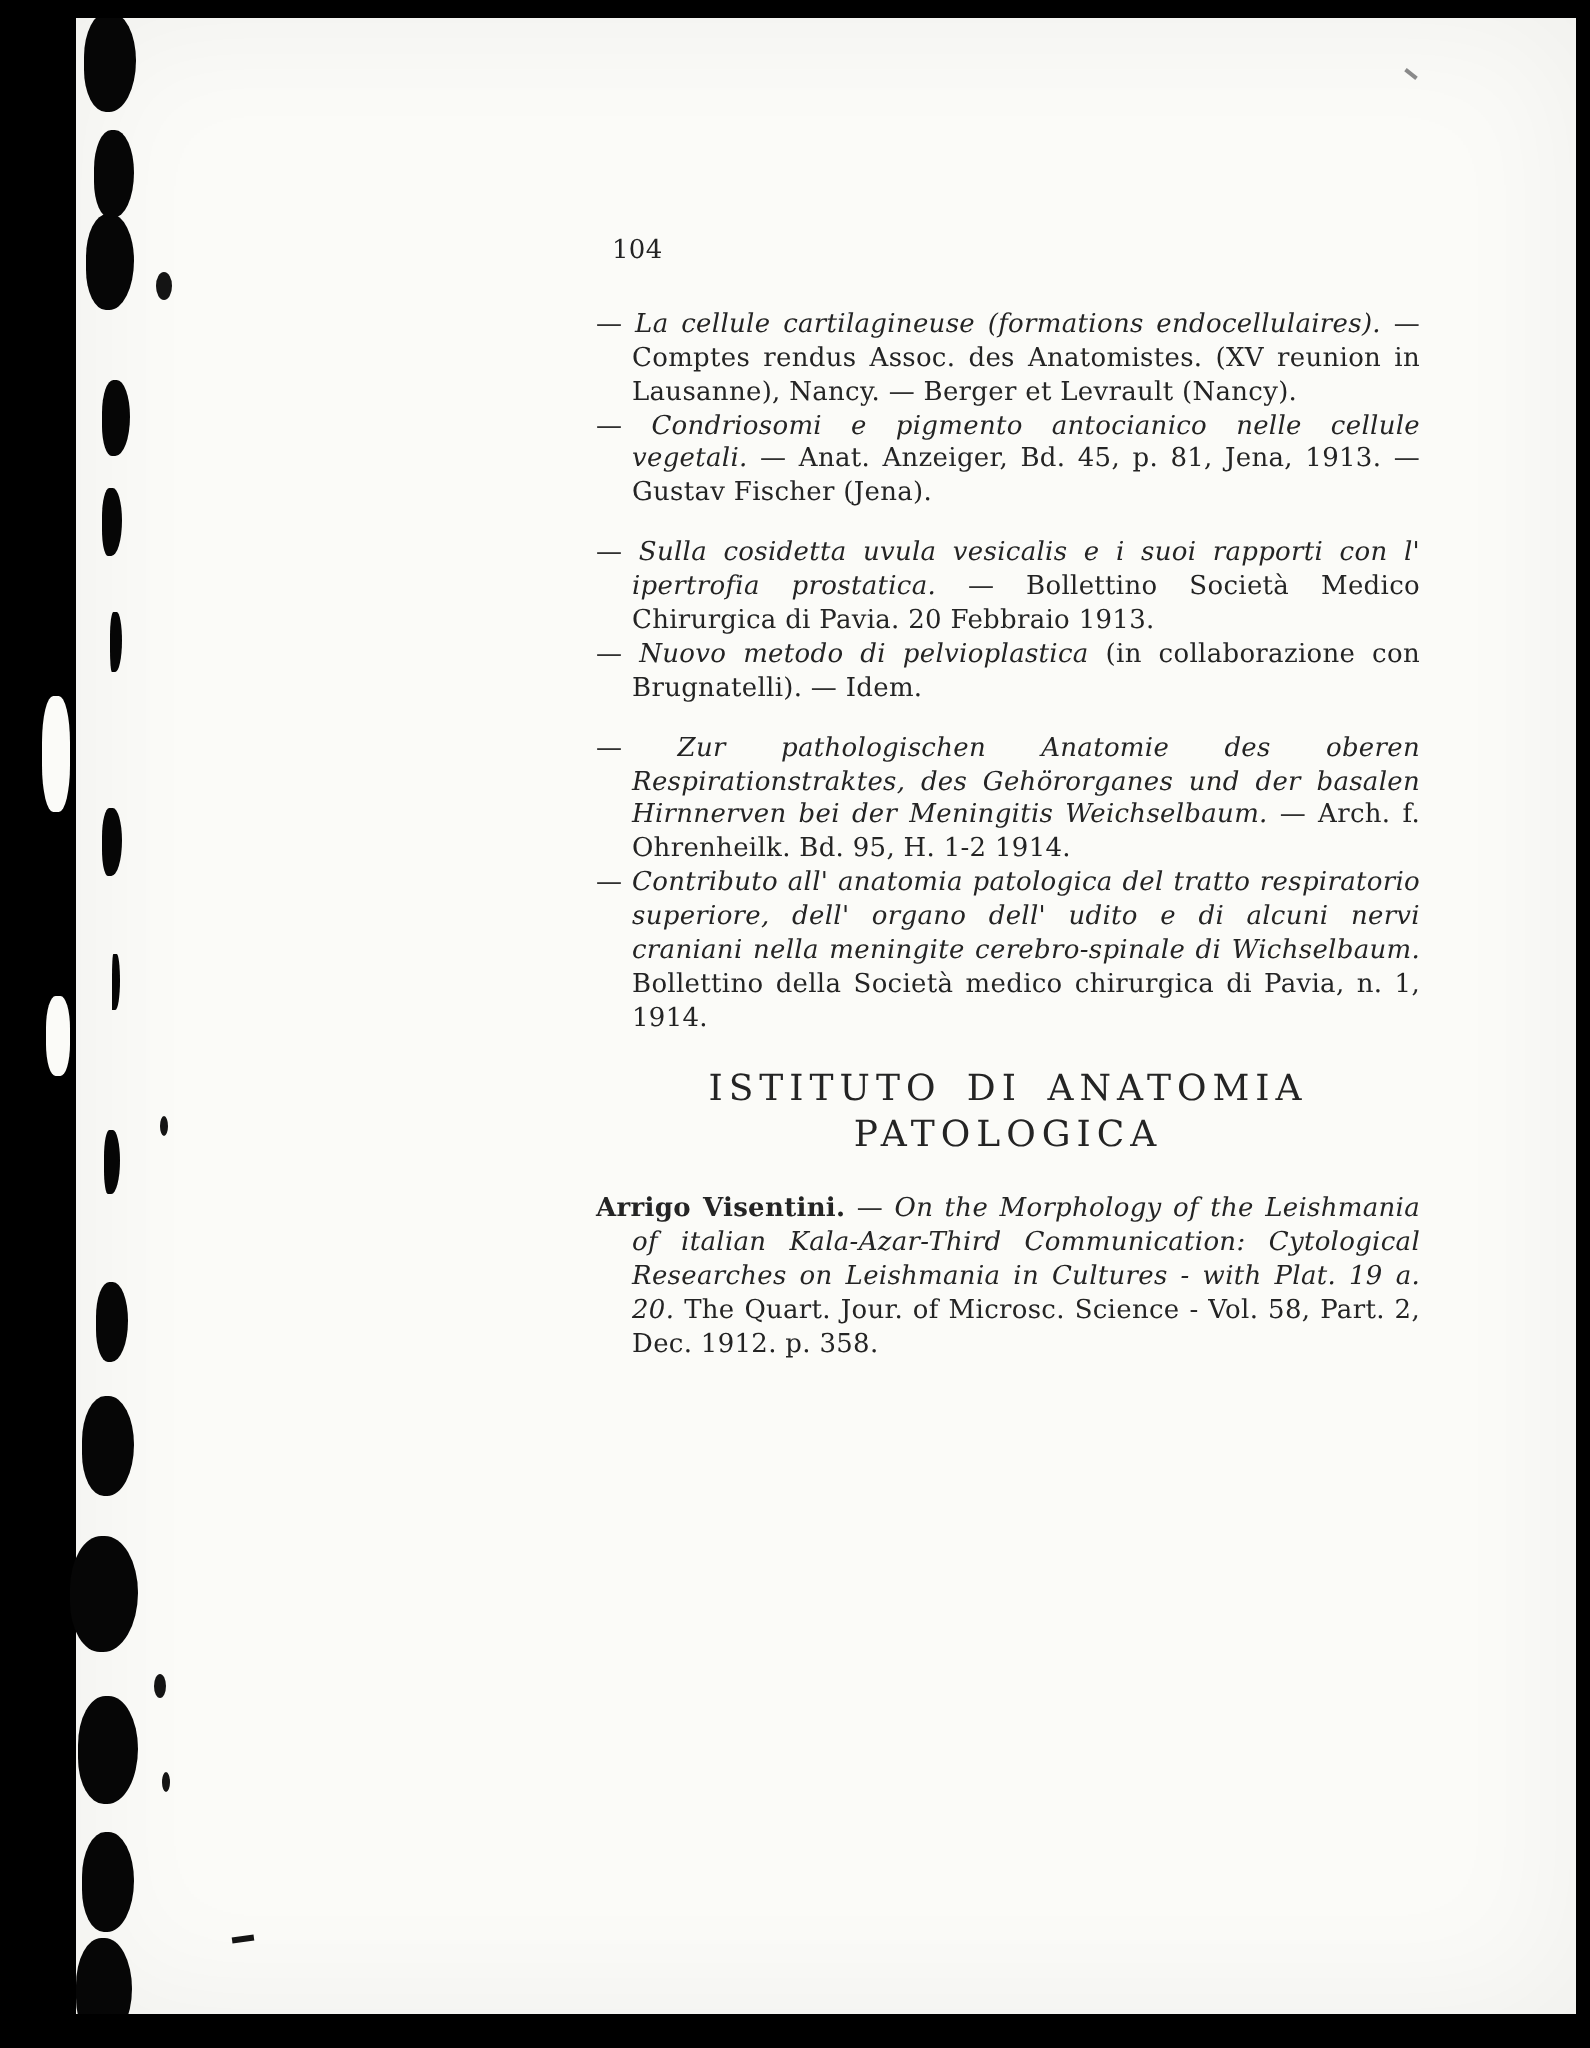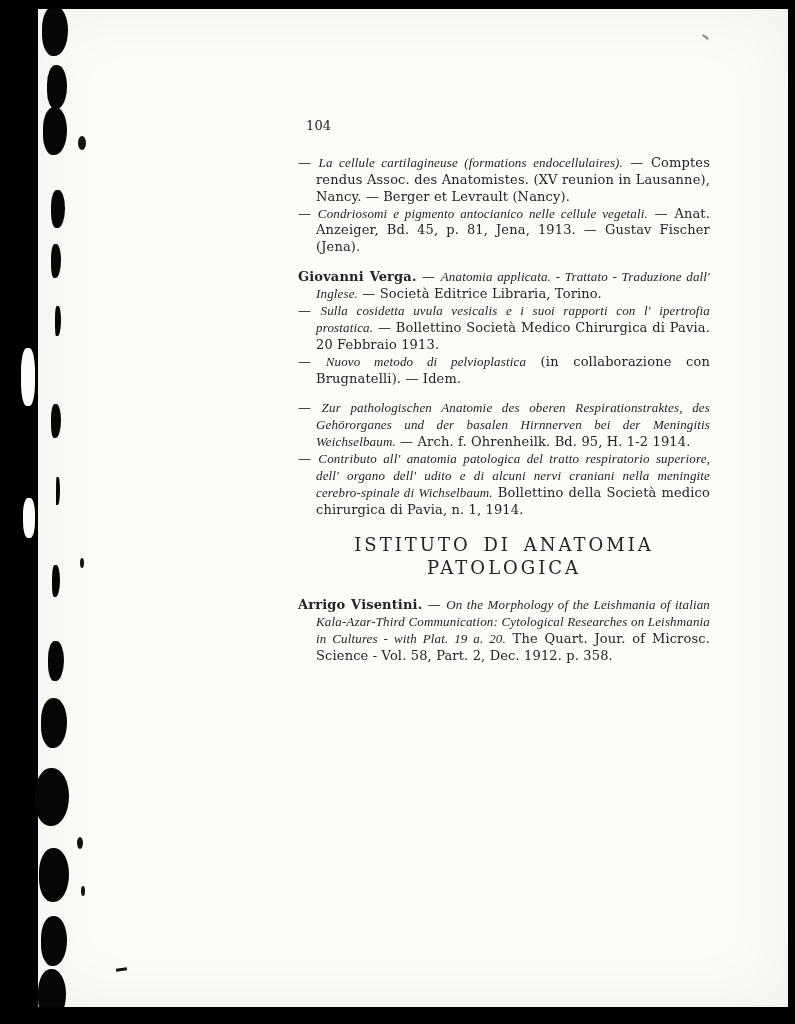--- a/index.html
+++ b/index.html
@@ -107,21 +107,21 @@
     margin-bottom: 20px;
     font-size: 13px;
   }
   .entry-group { margin-bottom: 13px; }
   .entry {
     padding-left: 18px;
     text-indent: -18px;
     text-align: justify;
   }
   .seg-bold { font-weight: bold; }
-  .seg-italic { font-style: italic; font-family: Liberation Serif, serif; }
+  .seg-italic { font-style: italic; }
   .section-heading {
     text-align: center;
     font-size: 18px;
     letter-spacing: 3px;
     word-spacing: 4px;
     margin: 14px 0 18px 0;
     text-indent: 0;
     color: var(--ink);
   }
 </style>
@@ -132,21 +132,20 @@
 
   <div class="page">
     <div class="text-column">
       <div class="page-number">104</div>
       <div>
           <div class="entry-group">
             <p class="entry"><span class="seg-plain">— </span><span class="seg-italic">La cellule cartilagineuse (formations endocellulaires).</span><span class="seg-plain"> — Comptes rendus Assoc. des Anatomistes. (XV reunion in Lausanne), Nancy. — Berger et Levrault (Nancy).</span></p>
             <p class="entry"><span class="seg-plain">— </span><span class="seg-italic">Condriosomi e pigmento antocianico nelle cellule vegetali.</span><span class="seg-plain"> — Anat. Anzeiger, Bd. 45, p. 81, Jena, 1913. — Gustav Fischer (Jena).</span></p>
           </div>
           <div class="entry-group">
-            <p class="entry"><span class="seg-bold">Giovanni Verga.</span><span class="seg-plain"> — </span><span class="seg-italic">Anatomia applicata. - Trattato - Traduzione dall' Inglese.</span><span class="seg-plain"> — Società Editrice Libraria, Torino.</span></p>
             <p class="entry"><span class="seg-plain">— </span><span class="seg-italic">Sulla cosidetta uvula vesicalis e i suoi rapporti con l' ipertrofia prostatica.</span><span class="seg-plain"> — Bollettino Società Medico Chirurgica di Pavia. 20 Febbraio 1913.</span></p>
             <p class="entry"><span class="seg-plain">— </span><span class="seg-italic">Nuovo metodo di pelvioplastica</span><span class="seg-plain"> (in collaborazione con Brugnatelli). — Idem.</span></p>
           </div>
           <div class="entry-group">
             <p class="entry"><span class="seg-plain">— </span><span class="seg-italic">Zur pathologischen Anatomie des oberen Respirationstraktes, des Gehörorganes und der basalen Hirnnerven bei der Meningitis Weichselbaum.</span><span class="seg-plain"> — Arch. f. Ohrenheilk. Bd. 95, H. 1-2 1914.</span></p>
             <p class="entry"><span class="seg-plain">— </span><span class="seg-italic">Contributo all' anatomia patologica del tratto respiratorio superiore, dell' organo dell' udito e di alcuni nervi craniani nella meningite cerebro-spinale di Wichselbaum.</span><span class="seg-plain"> Bollettino della Società medico chirurgica di Pavia, n. 1, 1914.</span></p>
           </div>
           <div class="section-heading">ISTITUTO DI ANATOMIA PATOLOGICA</div>
           <div class="entry-group">
             <p class="entry"><span class="seg-bold">Arrigo Visentini.</span><span class="seg-plain"> — </span><span class="seg-italic">On the Morphology of the Leishmania of italian Kala-Azar-Third Communication: Cytological Researches on Leishmania in Cultures - with Plat. 19 a. 20.</span><span class="seg-plain"> The Quart. Jour. of Microsc. Science - Vol. 58, Part. 2, Dec. 1912. p. 358.</span></p>

